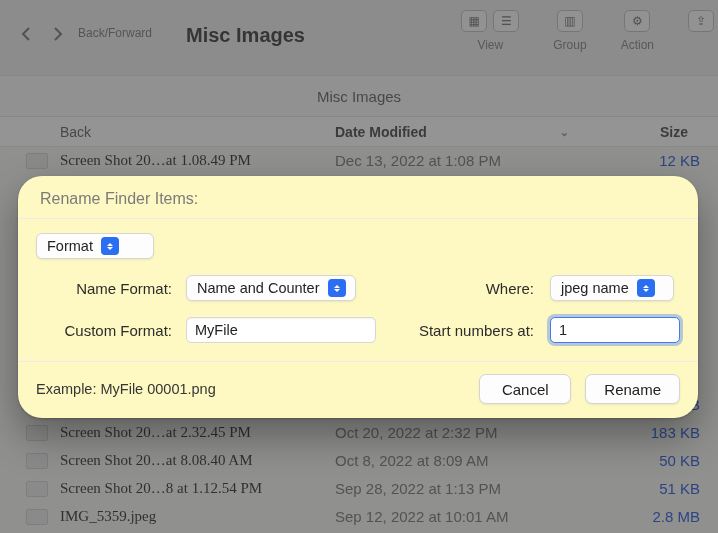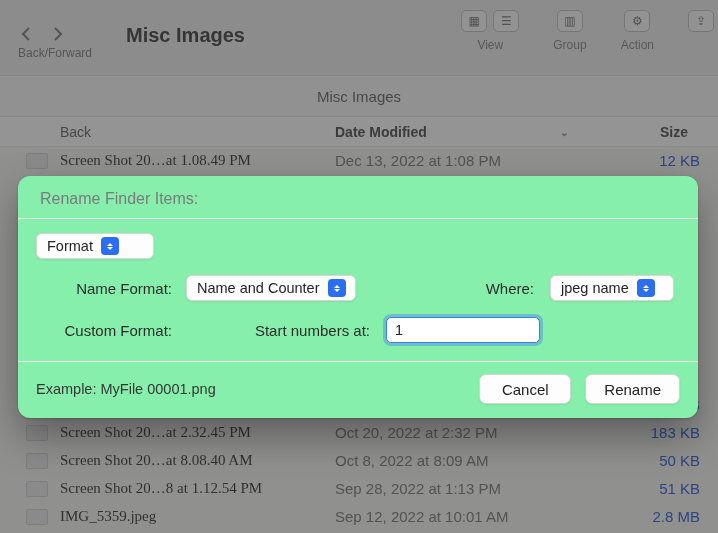--- a/index.html
+++ b/index.html
@@ -79,22 +79,22 @@
     background: #e9e9e8; border:1px solid #cfcfce; border-radius:2px;
   }
   .row .fname { flex: 0 0 275px; color:#1f1f1f; white-space: nowrap; overflow:hidden; text-overflow: ellipsis; font-family: Liberation Serif, serif;}
   .row .fdate { flex: 0 0 250px; color:#6f6f6f; }
   .row .fsize { flex:1; text-align:right; padding-right: 18px; color:#1d4ed8; }
 
   
   .dialog {
     position: absolute;
     left: 18px; right: 20px; top: 176px;
-    background: #86efac;
-    border-radius: 12px;
+    background: #fef9c3;
+    border-radius: 24px;
     box-shadow: 0 18px 40px rgba(0,0,0,0.35), 0 1px 3px rgba(0,0,0,0.2);
     padding: 14px 18px 14px 18px;
     z-index: 10;
     font-size: 15px;
     color: #2a2a2a;
   }
   .dialog-title { font-size: 16px; color:#7b7b7b; padding: 0 4px 10px 4px; }
   .dialog-divider { height:1px; background:#ececec; margin: 0 -18px 14px -18px; }
 
   .mac-select {
@@ -154,21 +154,21 @@
   }
 
   .row-top-select { margin-bottom: 16px; }
 </style>
 </head>
 <body>
 
 <div class="backdrop">
 
   <div class="toolbar">
-    <div style="display:flex; flex-direction:column; align-items:flex-start;">
+    <div style="display:flex; flex-direction:row; align-items:flex-start;">
       <div class="nav-buttons">
         <div class="nav-btn">
           <svg viewBox="0 0 12 14">
               <path d="M9 1 L3 7 L9 13" fill="none" stroke="#6e6e6e" stroke-width="2"></path>
             </svg>
         </div>
         <div class="nav-btn">
           <svg viewBox="0 0 12 14">
               <path d="M3 1 L9 7 L3 13" fill="none" stroke="#6e6e6e" stroke-width="2"></path>
             </svg>
@@ -285,20 +285,23 @@
     </div>
     <div class="lbl lbl-right">Where:</div>
     <div>
       <div class="mac-select" style="min-width:124px;">
         <span>jpeg name</span>
         <span class="sel-caret"></span>
       </div>
     </div>
 
     <div class="lbl">Custom Format:</div>
+    <div>
+      <input class="mac-input" value="MyFile" style="">
+    </div>
     <div class="lbl lbl-right">Start numbers at:</div>
     <div>
       <input class="mac-input focused" value="1" style="">
     </div>
   </div>
 
   <div class="dialog-footer">
     <div class="example">
       <span>Example: </span><span>MyFile 00001.png</span>
     </div>

